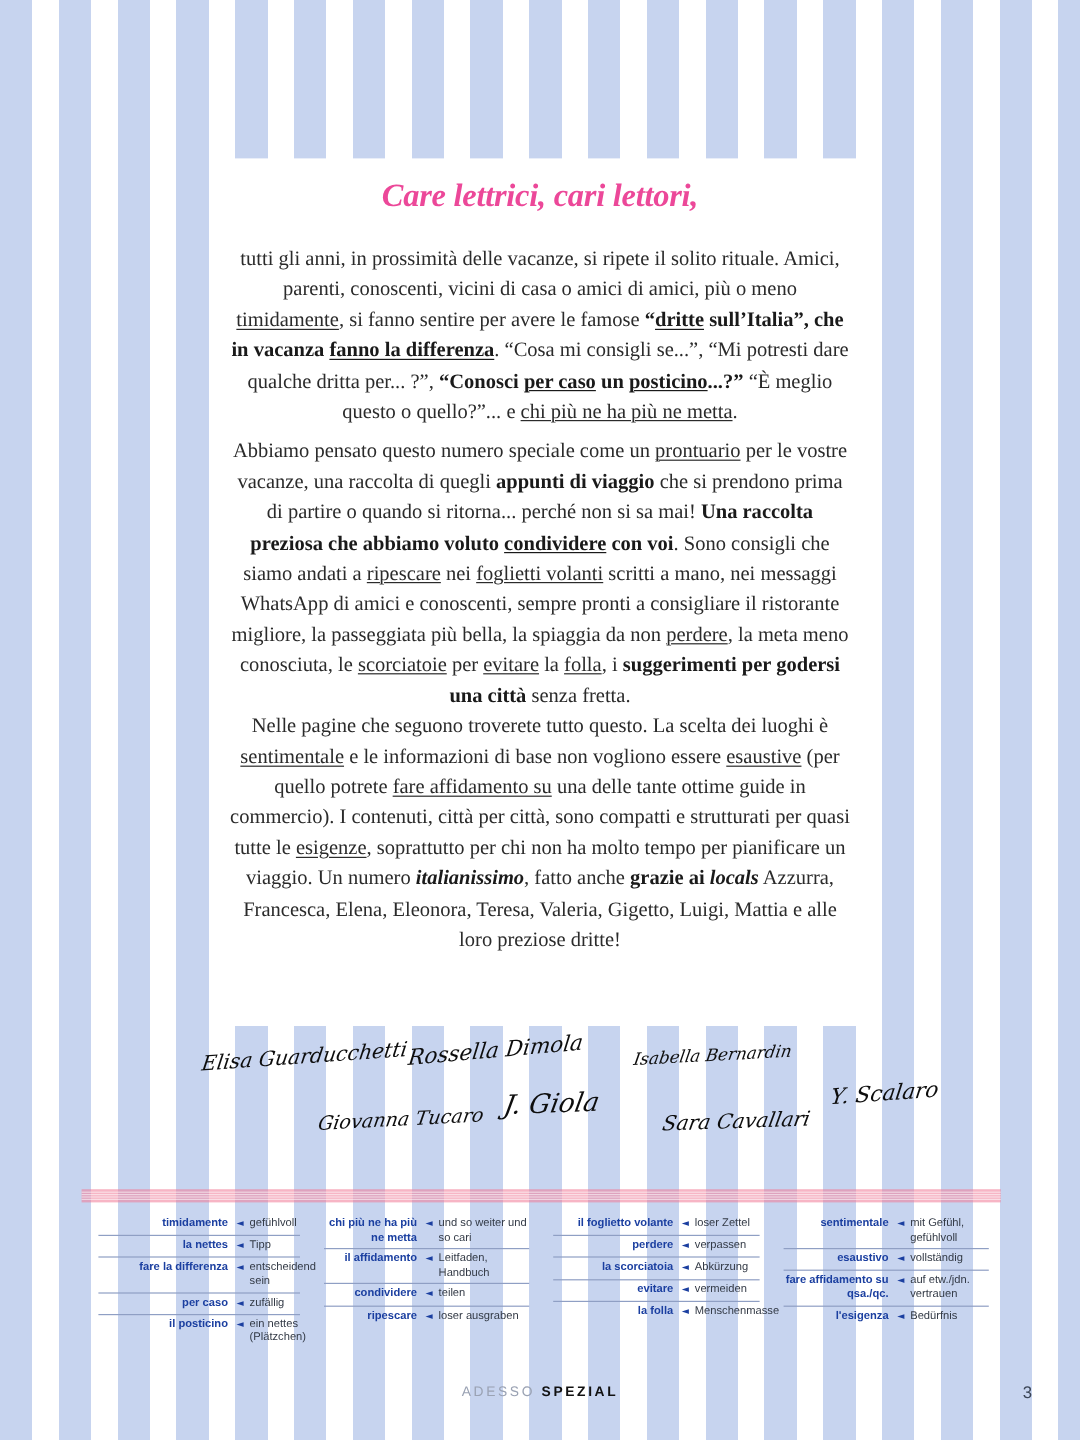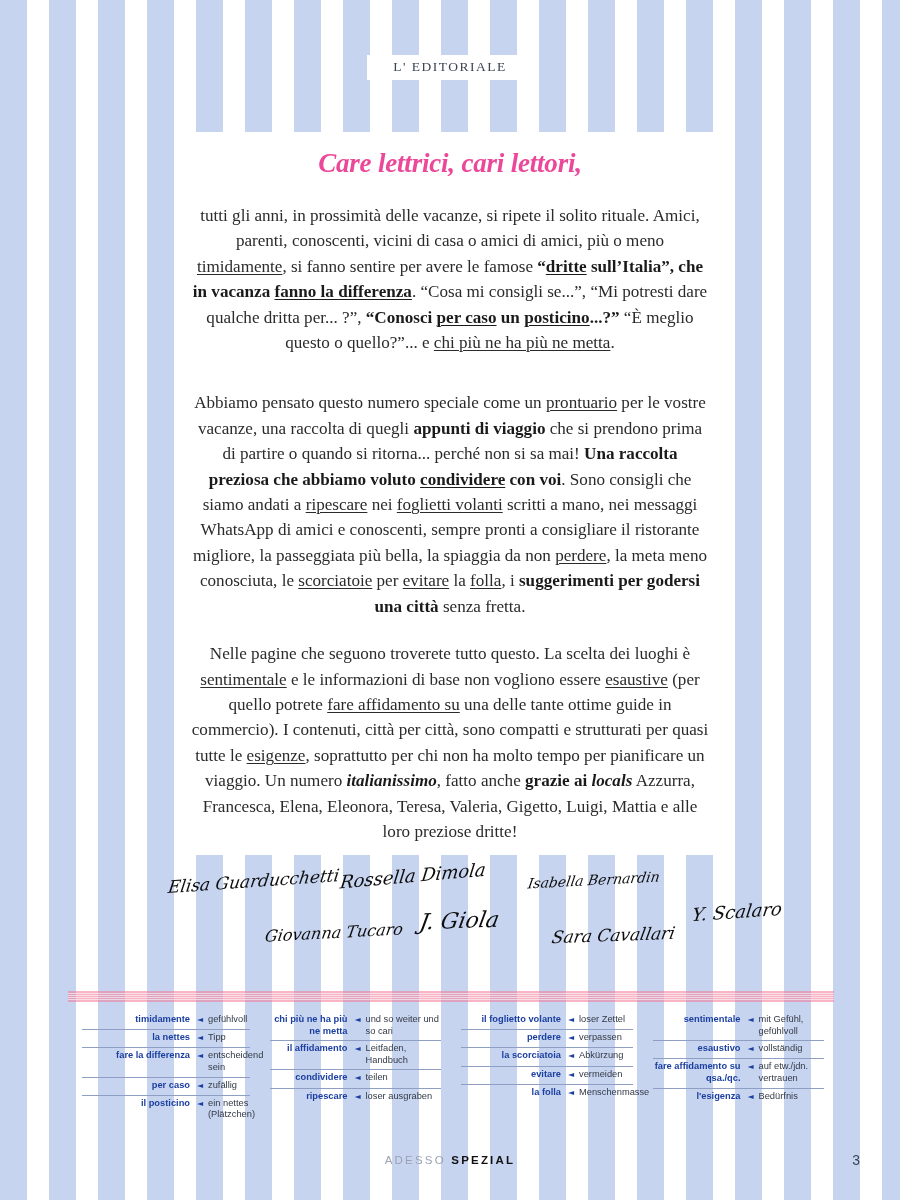--- a/index.html
+++ b/index.html
@@ -61,22 +61,22 @@
   .para{
     font-family:"Liberation Serif", serif;
     font-size:17.1px;
     line-height:25.4px;
     color:#2b2b2b;
     text-align:center;
     margin:0;
     padding:0 6px;
   }
   #p1{margin-top:24px;}
-  #p2{margin-top:35px;text-align:center;}
-  #p3{margin-top:22px;}
+  #p2{margin-top:8px;text-align:center;}
+  #p3{}
 
   .para b{font-weight:bold;color:#1a1a1a;}
   .para u{text-decoration:underline;text-underline-offset:2px;
           text-decoration-thickness:1px;}
   .para i{font-style:italic;}
 
   
   #signatures{
     position:absolute;left:0;top:855px;width:900px;height:130px;
     pointer-events:none;
@@ -167,25 +167,20 @@
     position:absolute;right:40px;top:0px;
     font-family:"Liberation Sans", sans-serif;
     font-size:14px;color:#3a4455;
   }
 </style>
 </head>
 <body>
 
 <div id="page">
 
-  <div id="header-band">
-    <div class="hdr-plate">
-      <div id="header-title">L' EDITORIALE</div>
-    </div>
-  </div>
 
   <div id="panel">
     <h1 id="article-title">Care lettrici, cari lettori,</h1>
 
     <p class="para" id="p1">tutti gli anni, in prossimità delle vacanze, si ripete il solito rituale. Amici, parenti, conoscenti, vicini di casa o amici di amici, più o meno <u>timidamente</u>, si fanno sentire per avere le famose <b>“<u>dritte</u> sull’Italia”, che in vacanza <u>fanno la differenza</u></b>. “Cosa mi consigli se...”, “Mi potresti dare qualche dritta per... ?”, <b>“Conosci <u>per caso</u> un <u>posticino</u>...?”</b> “È meglio questo o quello?”... e <u>chi più ne ha più ne metta</u>.</p>
     <p class="para" id="p2">Abbiamo pensato questo numero speciale come un <u>prontuario</u> per le vostre vacanze, una raccolta di quegli <b>appunti di viaggio</b> che si prendono prima di partire o quando si ritorna... perché non si sa mai! <b>Una raccolta preziosa che abbiamo voluto <u>condividere</u> con voi</b>. Sono consigli che siamo andati a <u>ripescare</u> nei <u>foglietti volanti</u> scritti a mano, nei messaggi WhatsApp di amici e conoscenti, sempre pronti a consigliare il ristorante migliore, la passeggiata più bella, la spiaggia da non <u>perdere</u>, la meta meno conosciuta, le <u>scorciatoie</u> per <u>evitare</u> la <u>folla</u>, i <b>suggerimenti per godersi una città</b> senza fretta.</p>
     <p class="para" id="p3">Nelle pagine che seguono troverete tutto questo. La scelta dei luoghi è <u>sentimentale</u> e le informazioni di base non vogliono essere <u>esaustive</u> (per quello potrete <u>fare affidamento su</u> una delle tante ottime guide in commercio). I contenuti, città per città, sono compatti e strutturati per quasi tutte le <u>esigenze</u>, soprattutto per chi non ha molto tempo per pianificare un viaggio. Un numero <b><i>italianissimo</i></b>, fatto anche <b>grazie ai <i>locals</i></b> Azzurra, Francesca, Elena, Eleonora, Teresa, Valeria, Gigetto, Luigi, Mattia e alle loro preziose dritte!</p>
   </div>
 
   <div id="signatures">

